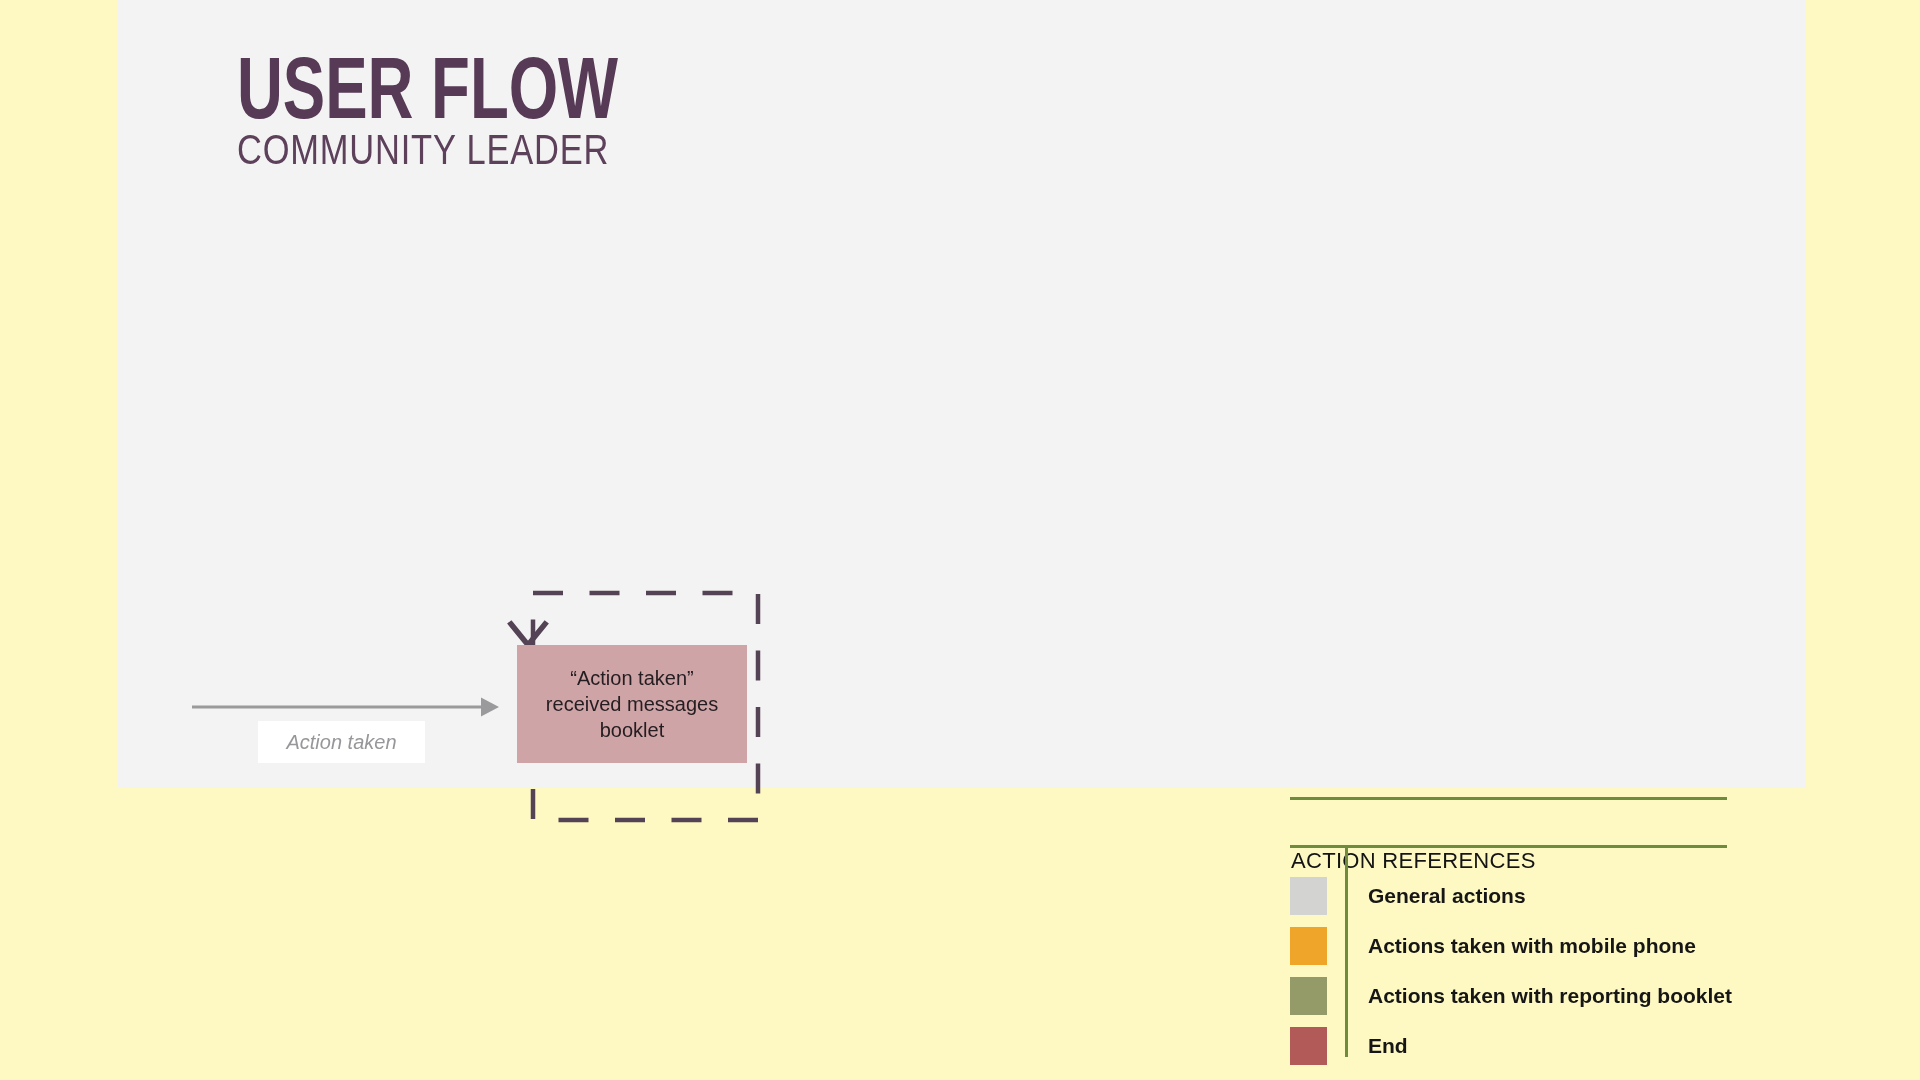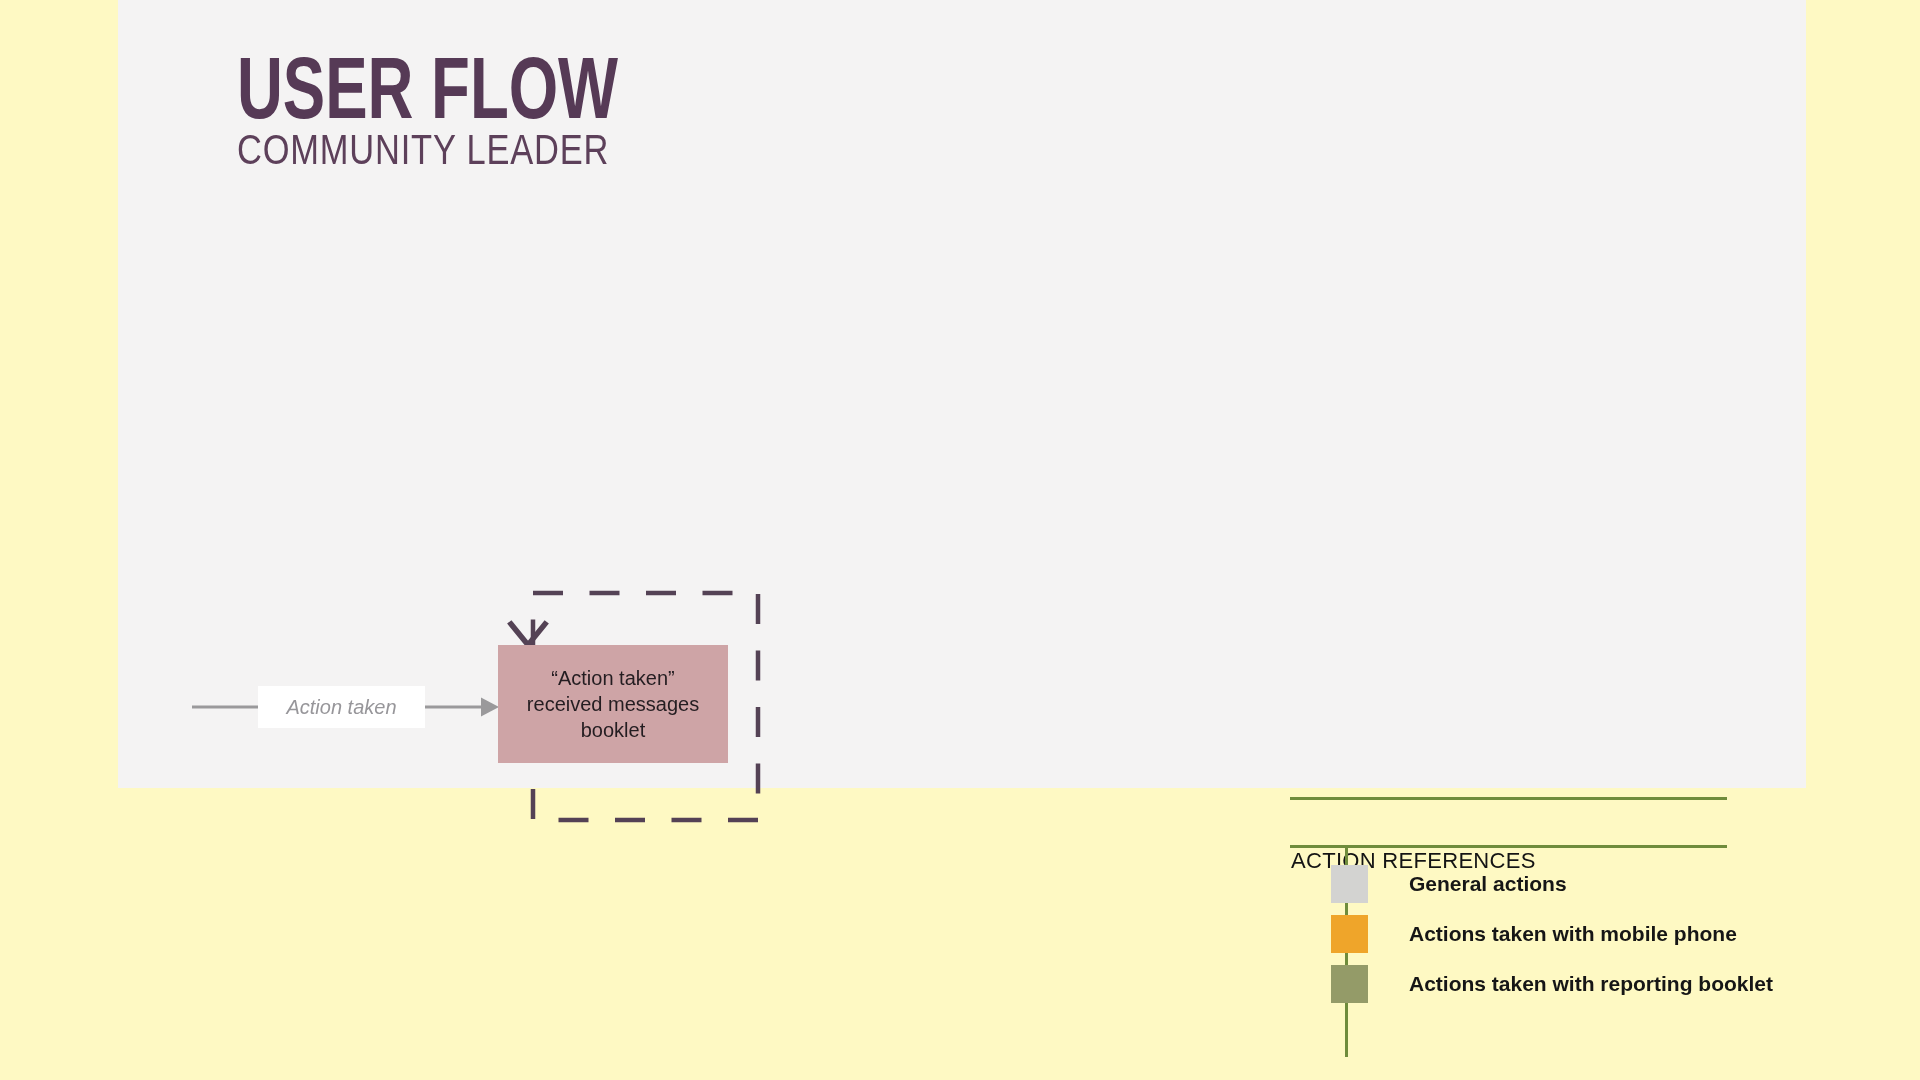--- a/index.html
+++ b/index.html
@@ -11,39 +11,39 @@
   .title-block{position:absolute;left:237px;top:0;z-index:2;}
   .title{position:absolute;left:0;top:44px;font-size:87px;font-weight:bold;color:#563a56;
          white-space:nowrap;line-height:87px;transform:scaleX(0.73);transform-origin:left top;}
   .subtitle{position:absolute;left:0;top:129px;font-size:42px;font-weight:400;color:#5d405a;
             white-space:nowrap;line-height:42px;letter-spacing:1px;transform:scaleX(0.82);transform-origin:left top;}
 
   
   .diagram-svg{position:absolute;left:0;top:0;z-index:1;pointer-events:none;}
 
   
-  .edge-label{position:absolute;left:258px;top:686px;width:167px;height:42px;background:#ffffff;
+  .edge-label{position:absolute;left:258px;top:721px;width:167px;height:42px;background:#ffffff;
               display:flex;align-items:center;justify-content:center;z-index:2;
               font-style:italic;font-size:20px;color:#97969a;}
 
   
   .node{position:absolute;left:498px;top:645px;width:230px;height:118px;z-index:2;
         display:flex;flex-direction:column;align-items:center;justify-content:center;
         text-align:center;font-size:20px;line-height:26px;color:#241d21;}
 
   
   .legend{position:absolute;left:1290px;top:797px;width:437px;height:266px;z-index:2;}
   .lg-line{position:absolute;left:0;width:437px;height:3px;}
   .lg-line-top{top:0;}
   .lg-line-mid{top:48px;}
   .lg-title{position:absolute;left:1px;top:12px;font-size:22px;font-weight:500;color:#141414;
             letter-spacing:0.3px;white-space:nowrap;margin-top:39px;}
   .lg-vline{position:absolute;left:55px;top:51px;width:3px;height:209px;}
   .lg-rows{position:absolute;left:0;top:51px;width:437px;padding-top:17px;}
-  .lg-row{height:50px;display:flex;align-items:flex-start;margin-left:41px;}
+  .lg-row{height:50px;display:flex;align-items:flex-end;}
   .lg-swatch{width:37px;height:38px;flex:0 0 37px;}
   .lg-label{margin-left:41px;height:38px;display:flex;align-items:center;
             font-size:21px;font-weight:600;color:#161616;white-space:nowrap;}
 </style>
 </head>
 <body>
 
 <div class="canvas">
 
   <div class="panel"></div>
@@ -61,21 +61,21 @@
 
     <rect x="533" y="593" width="225" height="227" fill="none" stroke="#544255" stroke-width="4.5" stroke-dasharray="30 26.5"></rect>
 
     <polyline points="511,624 528,645 545,624" fill="none" stroke="#544255" stroke-width="5.5" stroke-linecap="square"></polyline>
   </svg>
 
   <div class="edge-label">
     <span>Action taken</span>
   </div>
 
-  <div class="node" style="background-color: rgb(206, 164, 166);">
+  <div class="node" style="background-color: rgb(206, 164, 166); margin-left: 19px;">
     <span>“Action taken”</span>
     <span>received messages</span>
     <span>booklet</span>
   </div>
 
   <div class="legend">
     <div class="lg-line lg-line-top" style="background-color: rgb(111, 140, 60);"></div>
     <div class="lg-title">ACTION REFERENCES</div>
     <div class="lg-line lg-line-mid" style="background-color: rgb(111, 140, 60);"></div>
     <div class="lg-vline" style="background-color: rgb(111, 140, 60);"></div>
@@ -85,16 +85,20 @@
         <div class="lg-label">General actions</div>
       </div>
       <div class="lg-row">
         <div class="lg-swatch" style="background-color: rgb(239, 165, 42);"></div>
         <div class="lg-label">Actions taken with mobile phone</div>
       </div>
       <div class="lg-row">
         <div class="lg-swatch" style="background-color: rgb(148, 155, 104);"></div>
         <div class="lg-label">Actions taken with reporting booklet</div>
       </div>
+      <div class="lg-row">
+        <div class="lg-swatch" style="background-color: rgb(177, 90, 87);"></div>
+        <div class="lg-label">End</div>
+      </div>
     </div>
   </div>
 
 </div>
 
 </body></html>

